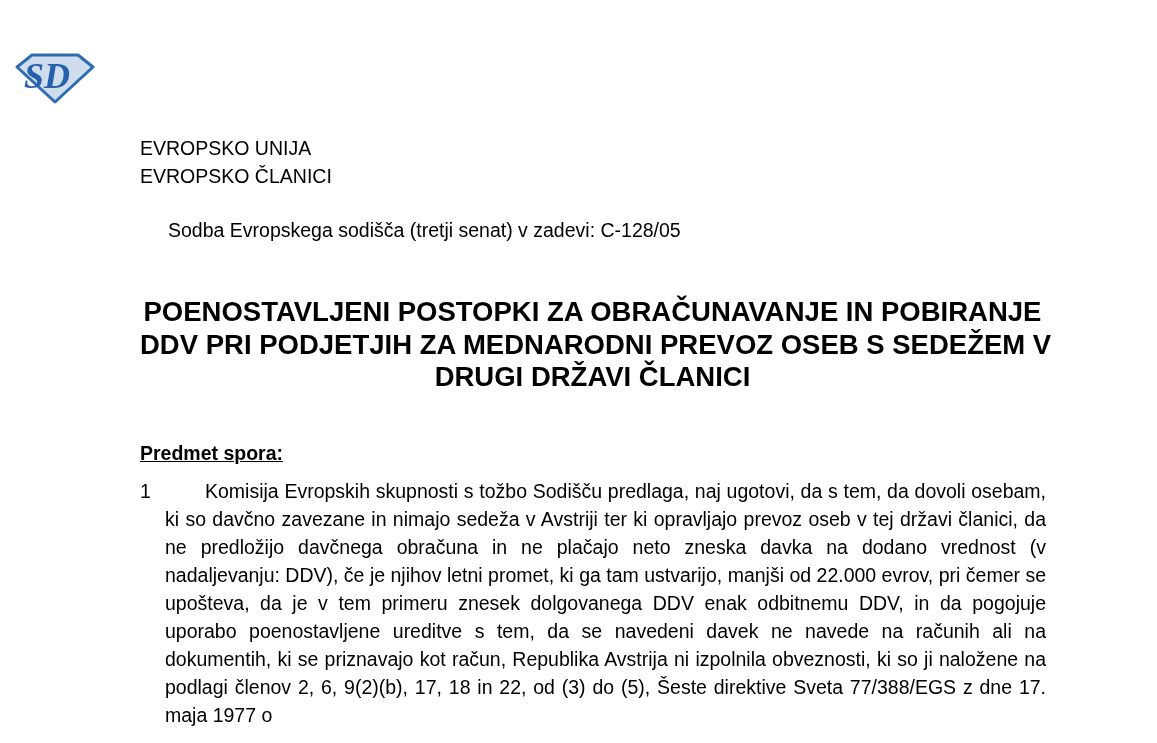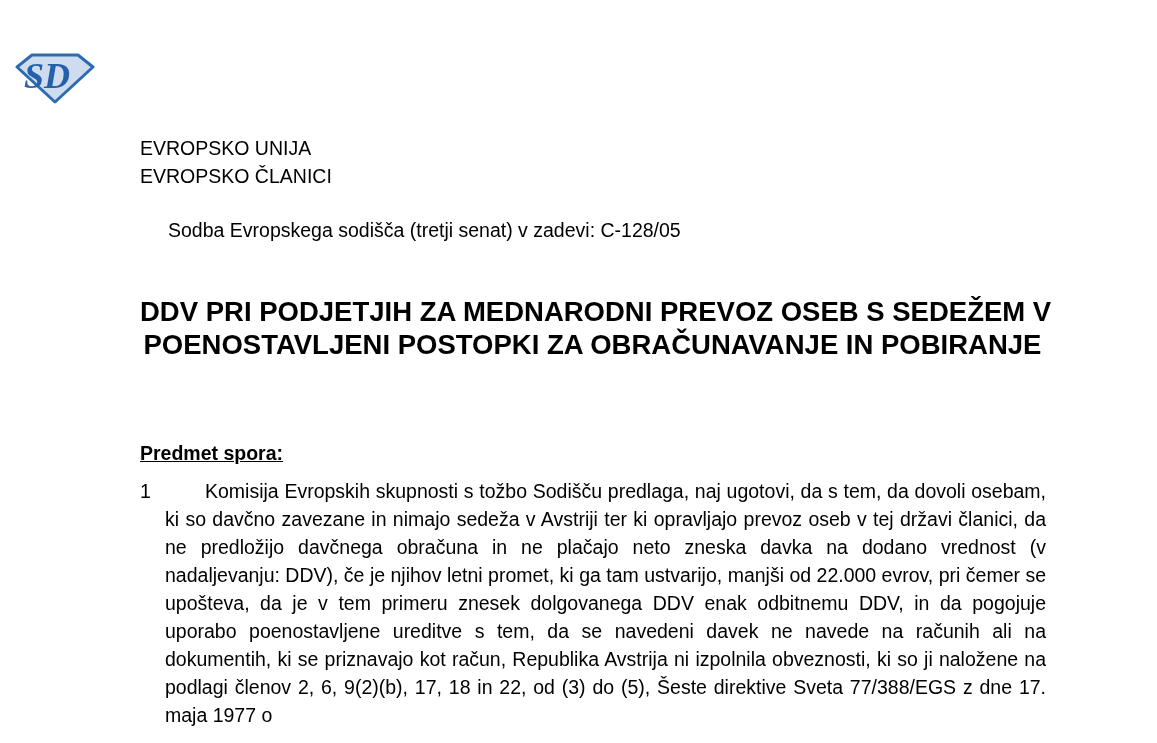--- a/index.html
+++ b/index.html
@@ -105,22 +105,23 @@
 <div class="org-block">
   <div>EVROPSKO UNIJA</div>
   <div>EVROPSKO ČLANICI</div>
 </div>
 
 <div class="case-block">
   <div>Sodba Evropskega sodišča (tretji senat) v zadevi: C-128/05</div>
 </div>
 
 <div class="doc-title">
+  <div class="title-line">POENOSTAVLJENI POSTOPKI ZA OBRAČUNAVANJE IN POBIRANJE</div>
   <div class="title-line">DDV PRI PODJETJIH ZA MEDNARODNI PREVOZ OSEB S SEDEŽEM V</div>
-  <div class="title-line">POENOSTAVLJENI POSTOPKI ZA OBRAČUNAVANJE IN POBIRANJE</div>
+  <div class="title-line">DRUGI DRŽAVI ČLANICI</div>
 </div>
 
 <div class="section-heading">Predmet spora:</div>
 
 <div class="paragraph">
   <span class="paragraph-number">1</span>
   <span>Komisija Evropskih skupnosti s tožbo Sodišču predlaga, naj ugotovi, da s tem, da dovoli osebam, ki so davčno zavezane in nimajo sedeža v Avstriji ter ki opravljajo prevoz oseb v tej državi članici, da ne predložijo davčnega obračuna in ne plačajo neto zneska davka na dodano vrednost (v nadaljevanju: DDV), če je njihov letni promet, ki ga tam ustvarijo, manjši od 22.000 evrov, pri čemer se upošteva, da je v tem primeru znesek dolgovanega DDV enak odbitnemu DDV, in da pogojuje uporabo poenostavljene ureditve s tem, da se navedeni davek ne navede na računih ali na dokumentih, ki se priznavajo kot račun, Republika Avstrija ni izpolnila obveznosti, ki so ji naložene na podlagi členov 2, 6, 9(2)(b), 17, 18 in 22, od (3) do (5), Šeste direktive Sveta 77/388/EGS z dne 17. maja 1977 o</span>
 </div>
 
 </body></html>

